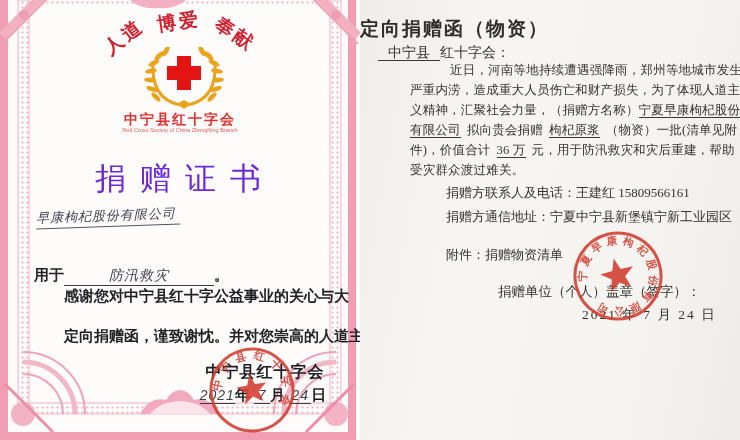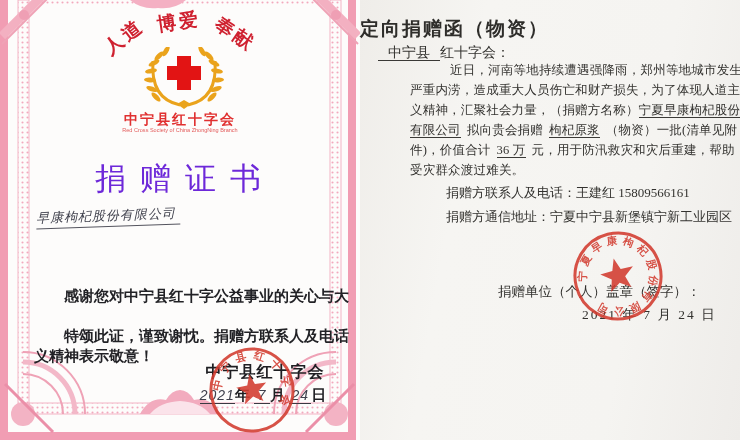--- a/index.html
+++ b/index.html
@@ -118,23 +118,25 @@
       </g>
       <path d="M38 9 h14 v10 h10 v14 h-10 v10 h-14 v-10 h-10 v-14 h10 z" fill="#e21414"></path>
     </svg>
 
     <div class="org-cn">中宁县红十字会</div>
     <div class="org-en">Red Cross Society of China ZhongNing Branch</div>
     <div class="cert-title">捐赠证书</div>
 
     <div class="donor-hw hw">早康枸杞股份有限公司</div>
 
+    <div class="cert-line" style="top:266px;">
+      <span>用于</span><span class="fill-u hw" style="min-width:150px;">防汛救灾</span><span>。</span>
+    </div>
     <div class="cert-line" style="top:287px;padding-left:30px;">感谢您对中宁县红十字公益事业的关心与大</div>
-    <div class="cert-line" style="top:327px;padding-left:30px;">特颂此证，谨致谢忱。捐赠方联系人及电话</div>
-    <div class="cert-line" style="top:347px;">义精神表示敬意！</div>
+    <div class="cert-line" style="top:327px;padding-left:30px;">定向捐赠函，谨致谢忱。并对您崇高的人道主</div>
 
     <div class="sign-org">中宁县红十字会</div>
 
     <div class="cert-date">
       <span class="fill-u hw" style="min-width:34px;">2021</span><span>年</span>
       <span class="fill-u hw" style="min-width:16px;">7</span><span>月</span>
       <span class="fill-u hw" style="min-width:22px;">24</span><span>日</span>
     </div>
 
     <svg class="stamp" width="92" height="92" viewBox="0 0 92 92" style="left:206px;top:344px;transform:rotate(-10deg);">
@@ -165,20 +167,21 @@
     <div class="rline" style="top:122px;">
       <span class="useg">有限公司</span><span class="sp"></span><span>拟向贵会捐赠</span><span class="sp"></span><span class="useg">枸杞原浆</span><span class="sp"></span><span>（物资）一批(清单见附</span>
     </div>
     <div class="rline" style="top:142px;">
       <span>件)，价值合计</span><span class="sp"></span><span class="useg">36 万</span><span class="sp"></span><span>元，用于防汛救灾和灾后重建，帮助</span>
     </div>
     <div class="rline" style="top:162px;">受灾群众渡过难关。</div>
 
     <div class="letter-meta" style="top:184px;text-align:right;">捐赠方联系人及电话：王建红 15809566161</div>
     <div class="letter-meta" style="top:208px;">捐赠方通信地址：宁夏中宁县新堡镇宁新工业园区</div>
+    <div class="letter-meta" style="top:246px;">附件：捐赠物资清单</div>
 
     <div class="letter-sign">捐赠单位（个人）盖章（签字）：</div>
     <div class="letter-date">2021 年 7 月 24 日</div>
 
     <svg class="stamp" width="96" height="96" viewBox="0 0 96 96" style="left:210px;top:228px;transform:rotate(-14deg);">
       <defs>
           <path id="ringR" d="M16 48 a32 32 0 1 1 64 0 a32 32 0 1 1 -64 0"></path>
         </defs>
       <circle cx="48" cy="48" r="43" fill="none" stroke="#d23b2f" stroke-width="3"></circle>
       <polygon points="48,30 52.3,41.8 64.8,42.2 54.9,49.9 58.4,61.9 48,54.9 37.6,61.9 41.1,49.9 31.2,42.2 43.7,41.8" fill="#d23b2f"></polygon>

